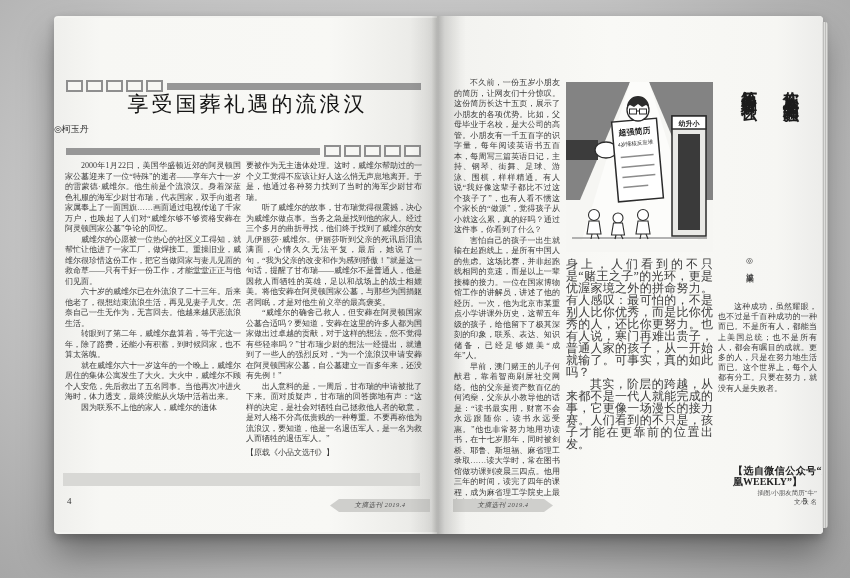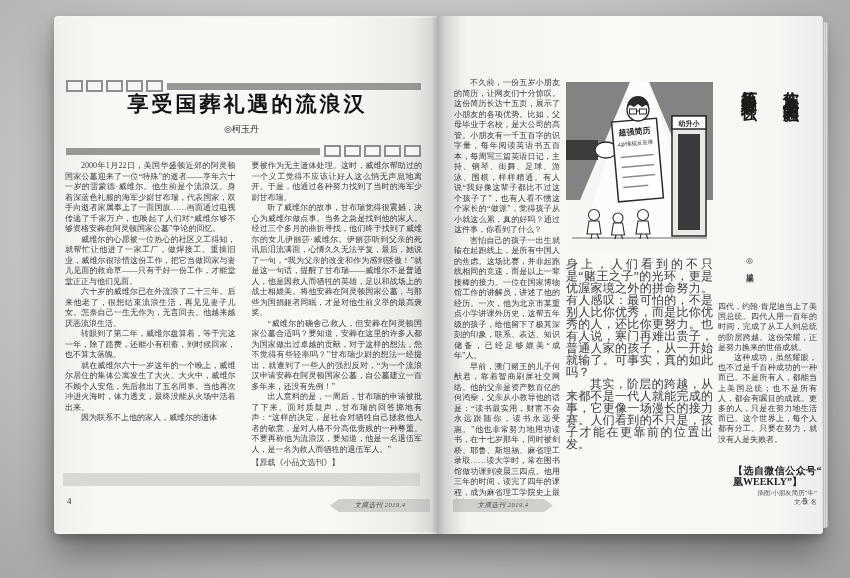--- a/index.html
+++ b/index.html
@@ -33,24 +33,24 @@
   }
 
   
   .deco-row{position:absolute;left:12px;right:16px;display:flex;align-items:center;gap:4px;}
   .deco-bar{height:7px;background:#979797;flex:1;}
   .squares{display:flex;gap:3px;}
   .squares i{display:block;width:13px;height:8px;border:2px solid #8f8f8f;background:#f6f6f3;}
 
   .lp-title{
     position:absolute;left:0;right:8px;top:72px;text-align:center;
-    font-size:21px;font-weight:bold;letter-spacing:3px;color:#141414;padding-left:12px;
-  }
-  .lp-author{position:absolute;left:0;right:8px;top:105px;text-align:center;font-size:9px;color:#333;}
-  .lp-cols{position:absolute;left:11px;right:15px;top:143px;height:308px;display:flex;gap:16px;overflow:hidden;}
+    font-size:21px;font-weight:normal;letter-spacing:3px;color:#141414;padding-left:12px;
+  }
+  .lp-author{position:absolute;left:0;right:8px;top:105px;font-size:9px;color:#333;}
+  .lp-cols{position:absolute;left:11px;right:15px;top:143px;height:308px;display:flex;gap:5px;overflow:hidden;}
   .col{flex:1;overflow:hidden;}
   .article p{margin:0;text-align:justify;text-indent:2em;font-size:8px;line-height:10.5px;color:#3a3a3a;}
   .article p.cont{text-indent:0;}
   .article p.src{font-weight:normal;text-indent:0;margin-top:3px;}
   .lp-band{position:absolute;left:9px;right:17px;top:455px;height:13px;background:#d8d8d5;}
   .pagenum{position:absolute;font-size:9px;color:#333;}
   .lp-pagenum{left:13px;top:478px;}
   .rp-pagenum{right:16px;top:480px;}
 
   .tag{
@@ -206,21 +206,20 @@
     <div class="colB">
       <p class="cont">身上，人们看到的不只是“赌王之子”的光环，更是优渥家境之外的拼命努力。有人感叹：最可怕的，不是别人比你优秀，而是比你优秀的人，还比你更努力。也有人说，寒门再难出贵子，普通人家的孩子，从一开始就输了。可事实，真的如此吗？</p>
       <p>其实，阶层的跨越，从来都不是一代人就能完成的事，它更像一场漫长的接力赛。人们看到的不只是，孩子才能在更靠前的位置出发。</p>
     </div>
 
     <div class="rp-title">你从五岁牛娃的超强
 简历中看到了什么</div>
     <div class="rp-author">◎波采采</div>
 
     <div class="colC">
-      <p class="cont">四代，约翰·肯尼迪当上了美国总统。四代人用一百年的时间，完成了从工人到总统的阶层跨越。这份荣耀，正是努力换来的世俗成就。</p>
       <p>这种成功，虽然耀眼，也不过是千百种成功的一种而已。不是所有人，都能当上美国总统；也不是所有人，都会有瞩目的成就。更多的人，只是在努力地生活而已。这个世界上，每个人都有分工。只要在努力，就没有人是失败者。</p>
     </div>
 
     <div class="rp-source">【选自微信公众号“凤凰WEEKLY”】</div>
     <div class="rp-credits">
       <div>插图/小朋友简历“牛”</div>
       <div>文/佚 名</div>
     </div>
 
     <div class="pagenum rp-pagenum">5</div>

